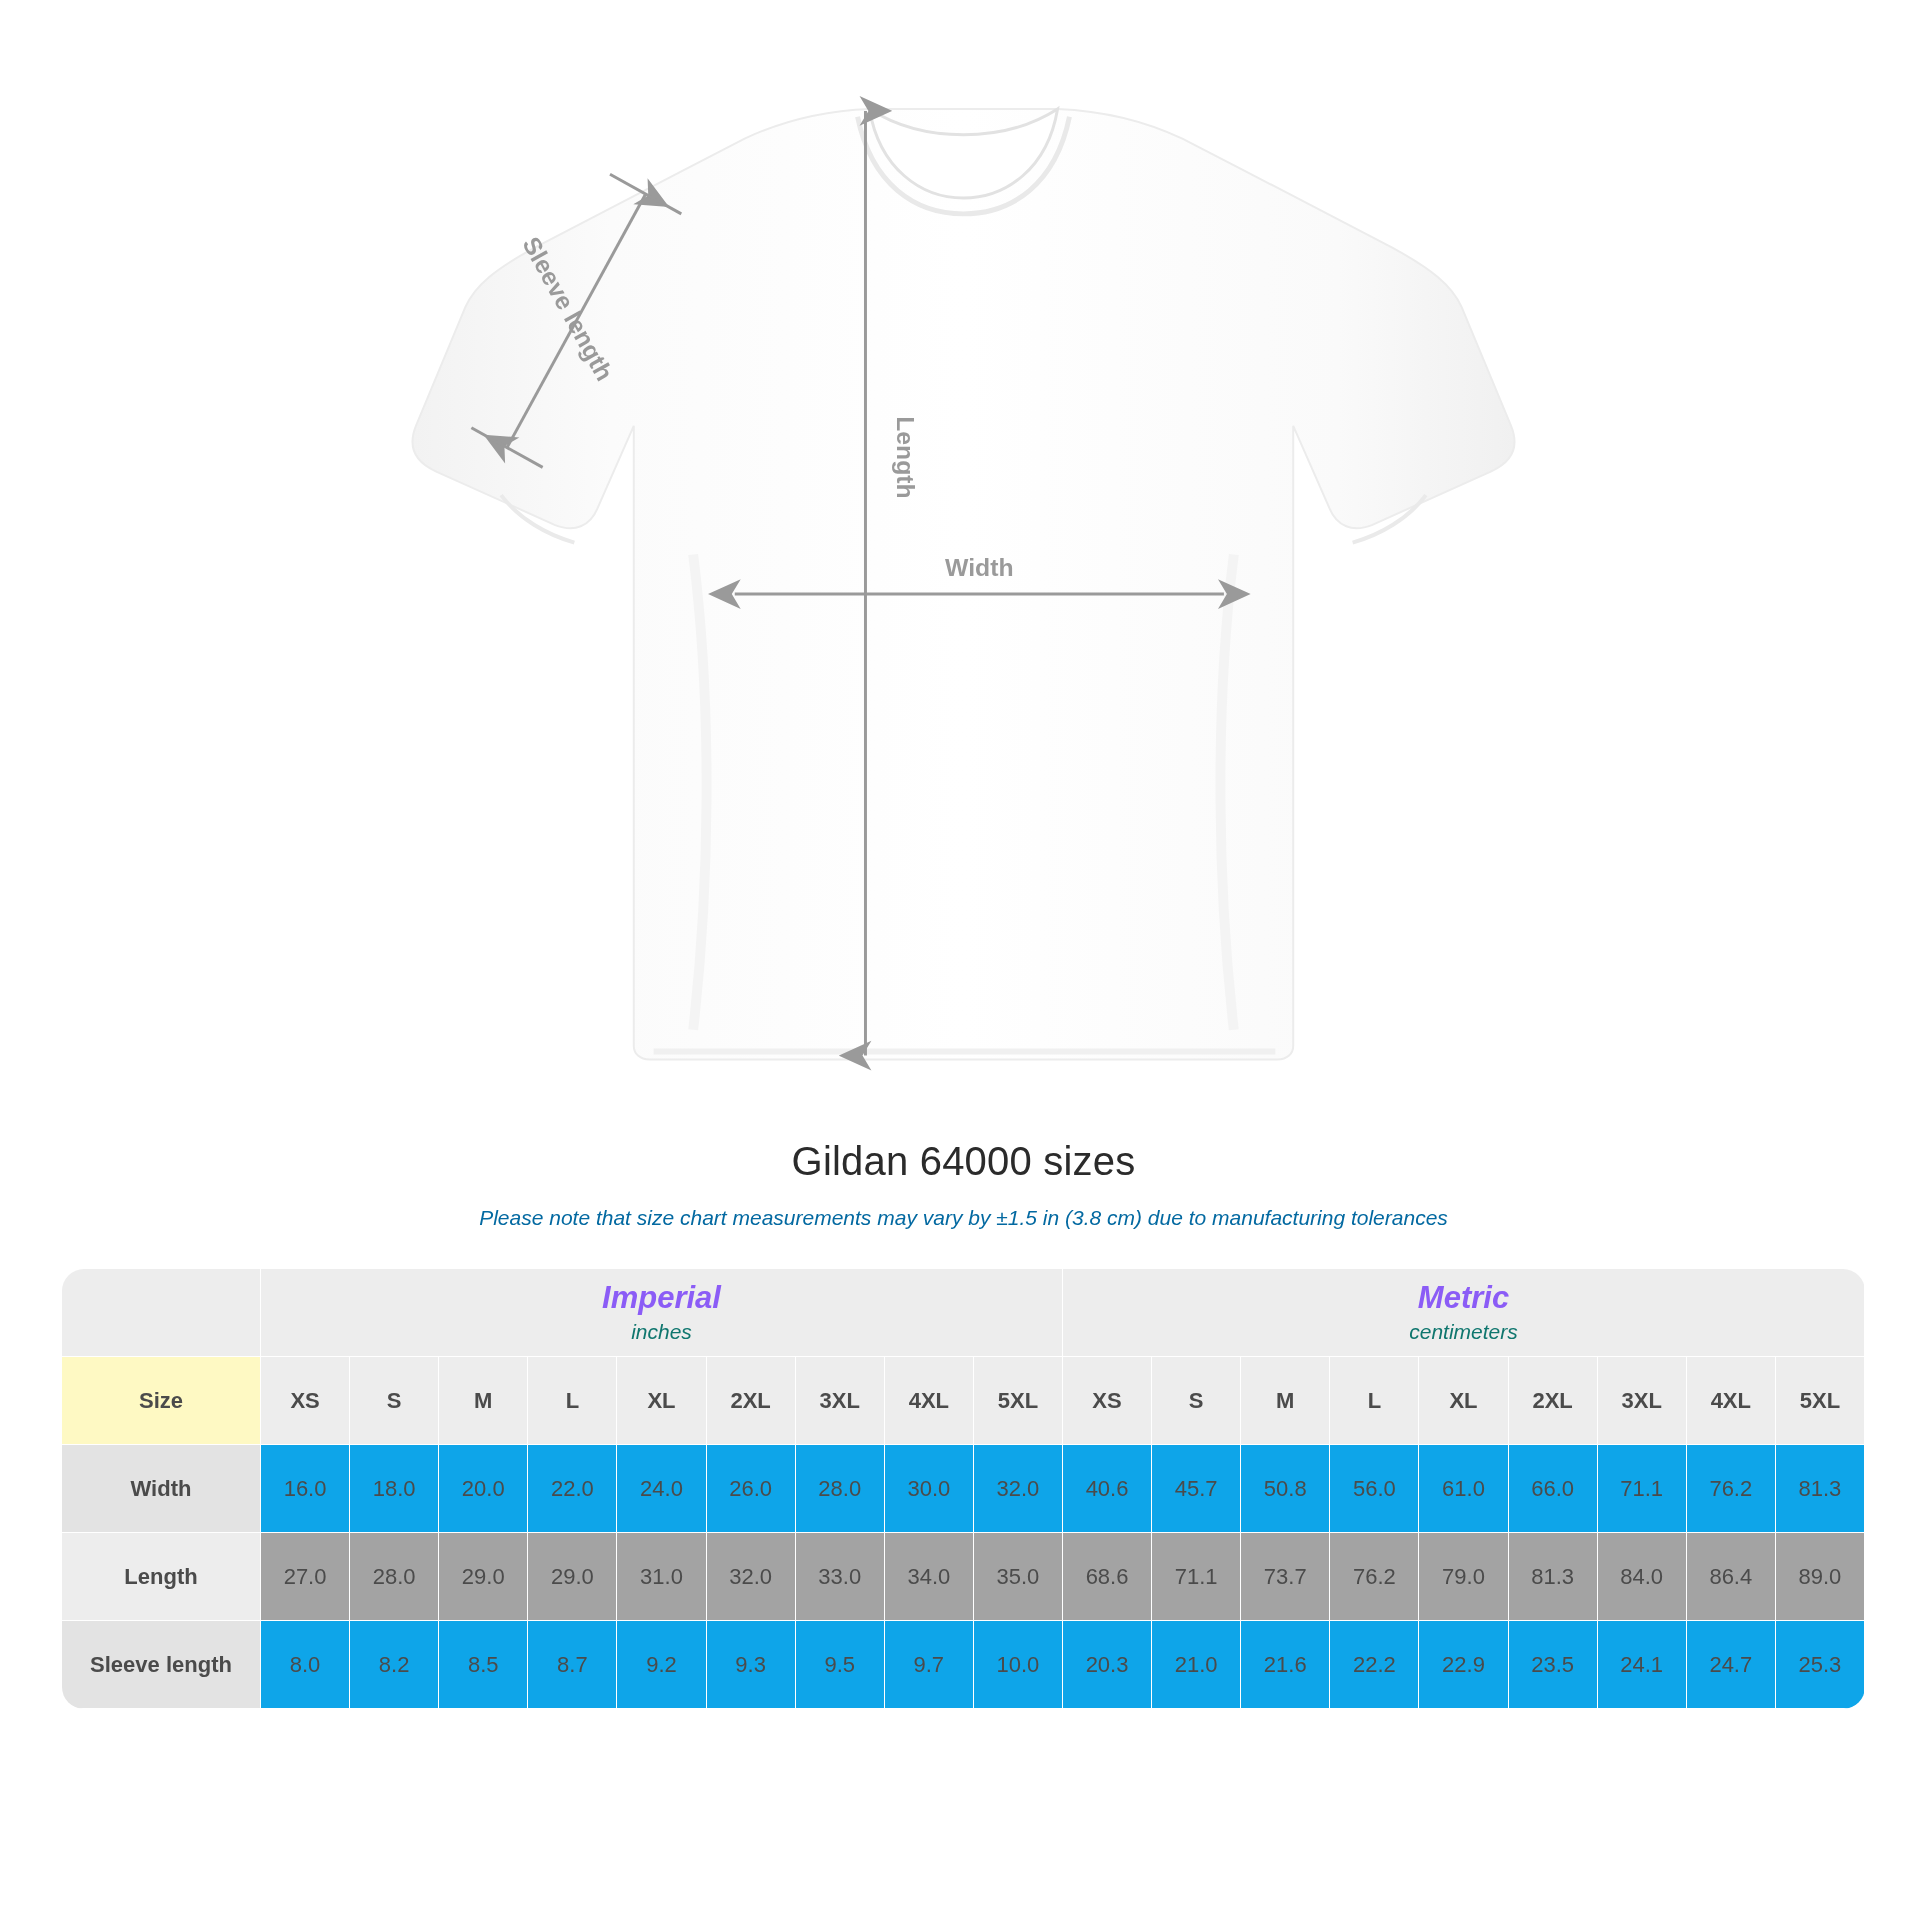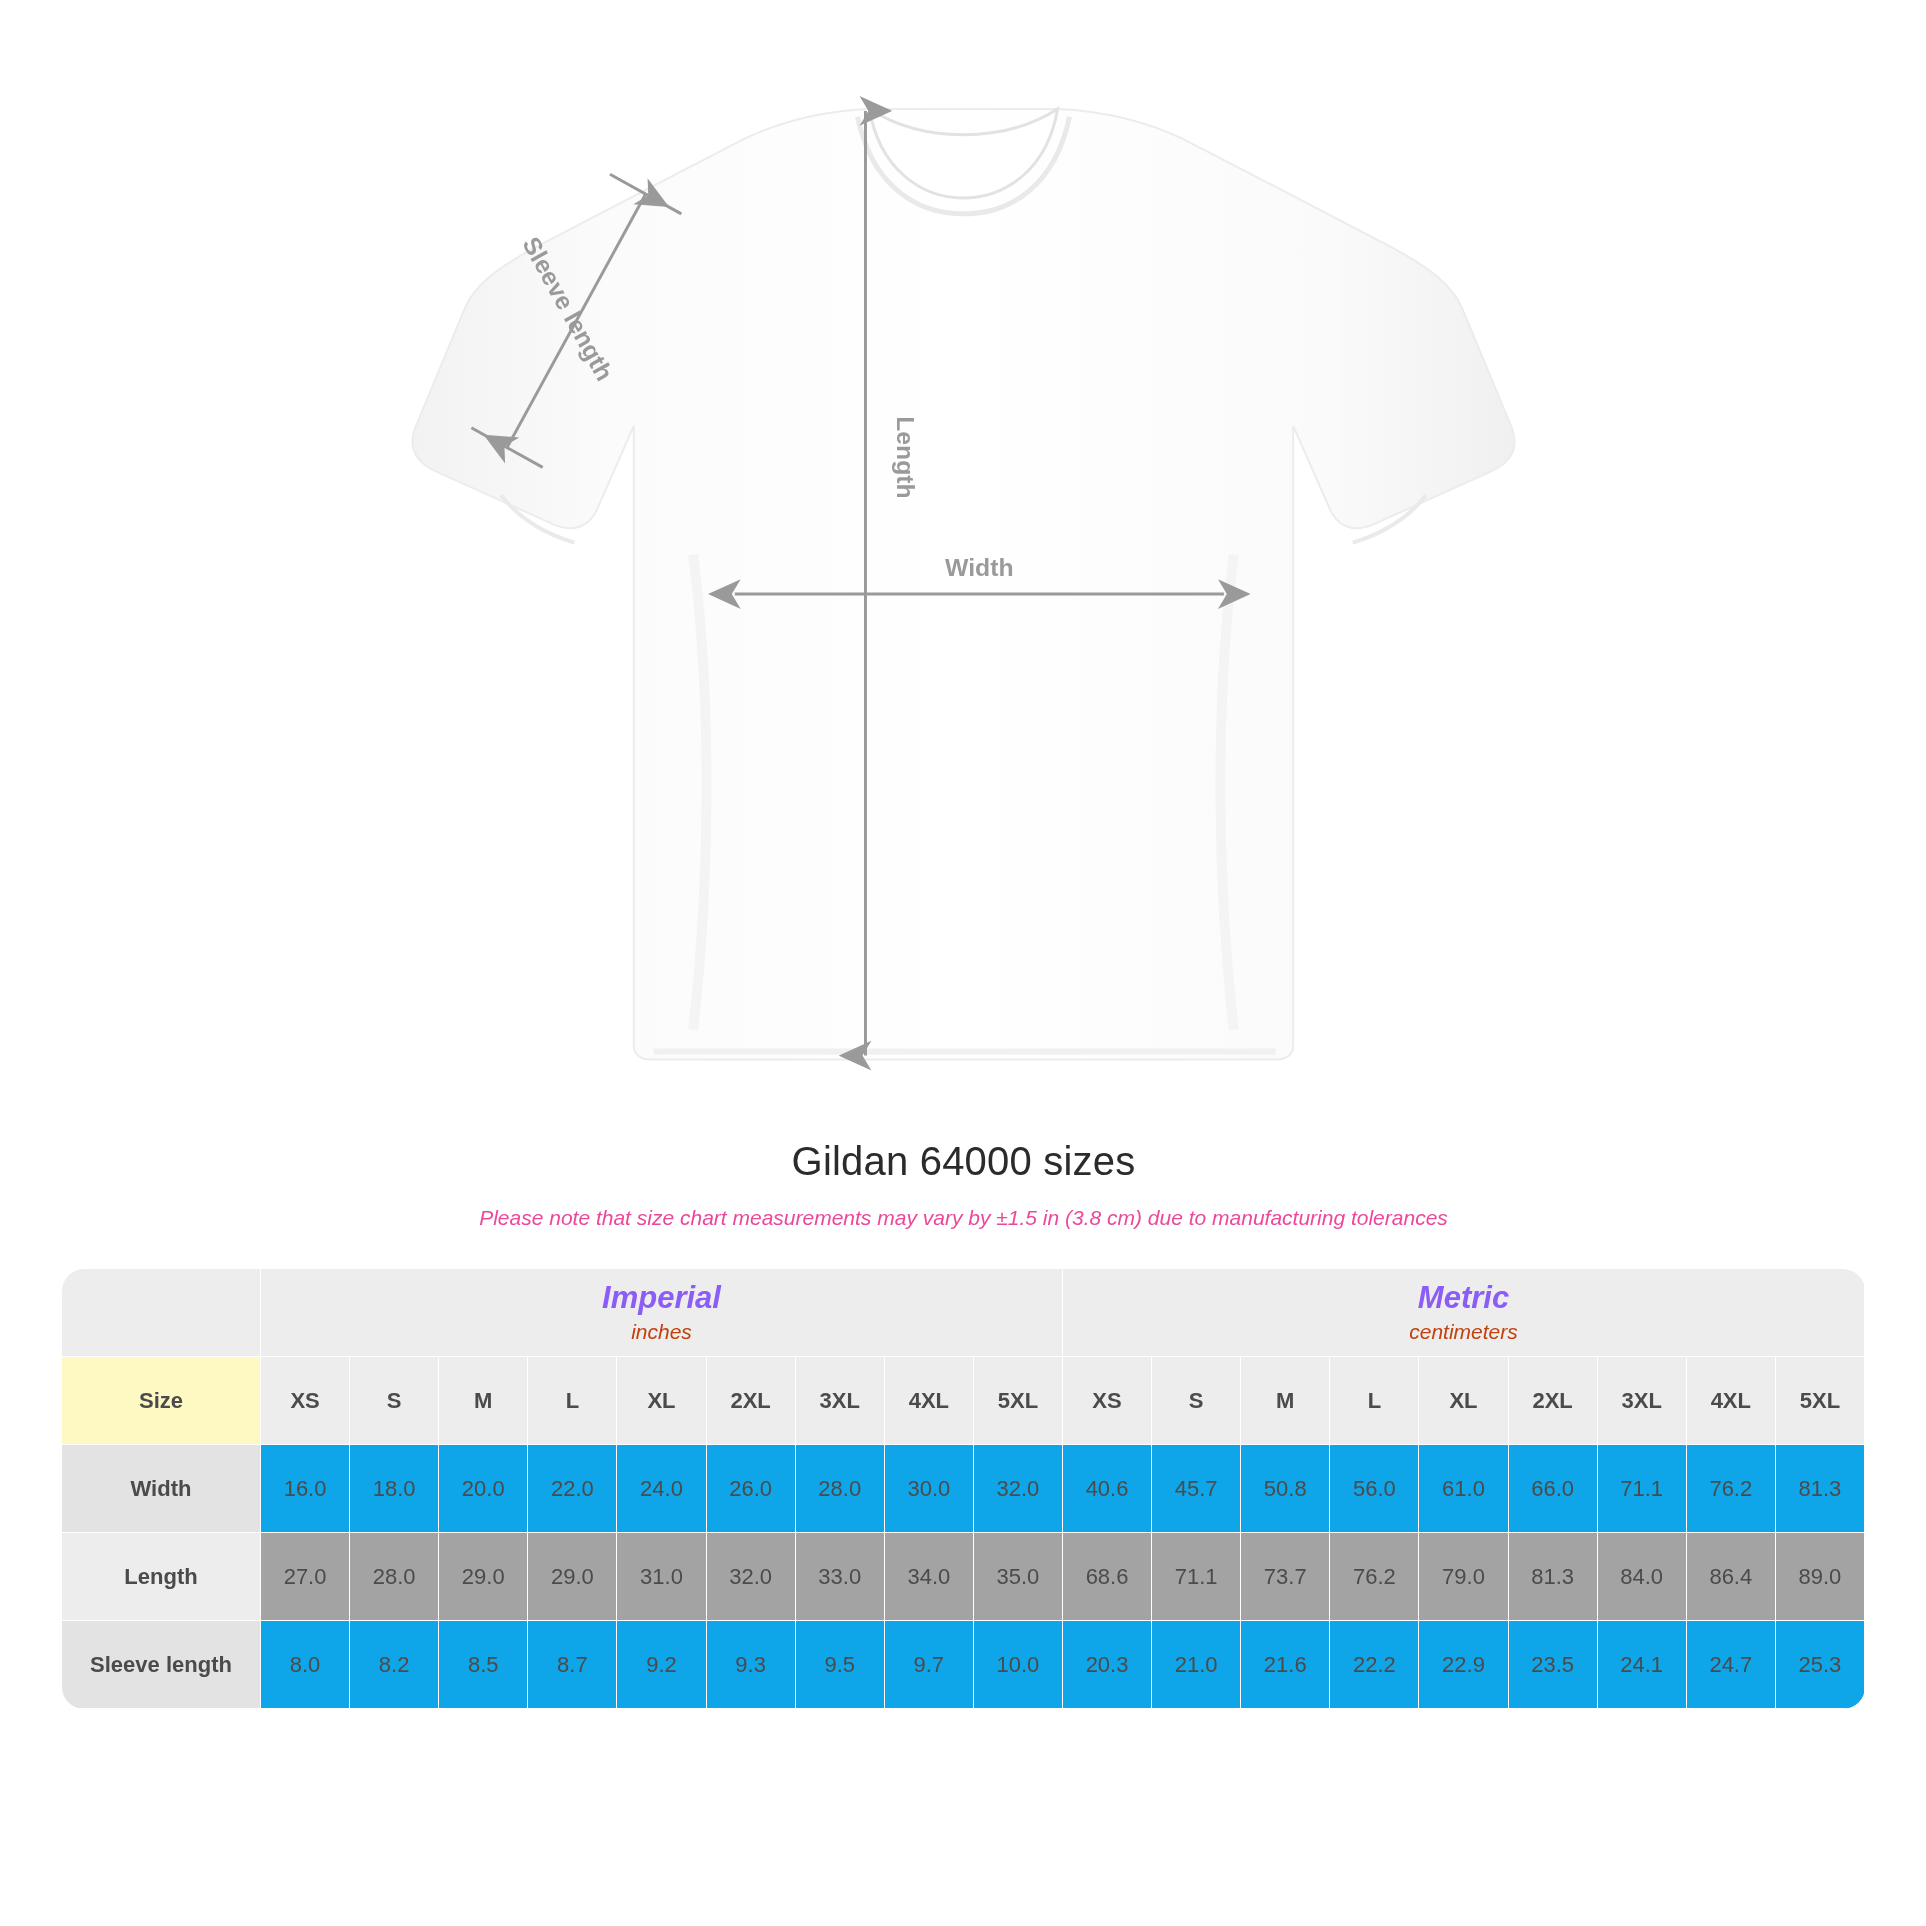--- a/index.html
+++ b/index.html
@@ -40,21 +40,21 @@
   }
   .chart-title {
     font-size: 40px;
     font-weight: normal;
     color: #2b2b2b;
     letter-spacing: 0.2px;
   }
   .chart-note {
     font-size: 21px;
     font-style: italic;
-    color: #ec4899;
+    color: #0369a1;
     margin-top: 22px;
   }
 
   
   .table-wrap {
     margin: 38px 61px 0 61px;
     border-radius: 22px;
     overflow: hidden;
     background: #ffffff;
   }
@@ -80,21 +80,21 @@
   .unit-name {
     font-size: 31px;
     font-style: italic;
     font-weight: bold;
     color: #8b5cf6;
     line-height: 1.25;
   }
   .unit-sub {
     font-size: 21px;
     font-style: italic;
-    color: #c2410c;
+    color: #0f766e;
     line-height: 1.35;
   }
   .row-label {
     font-size: 24px;
     font-weight: bold;
     color: #555555;
     background: #ededed;
   }
   .size-head td {
     font-size: 24px;

